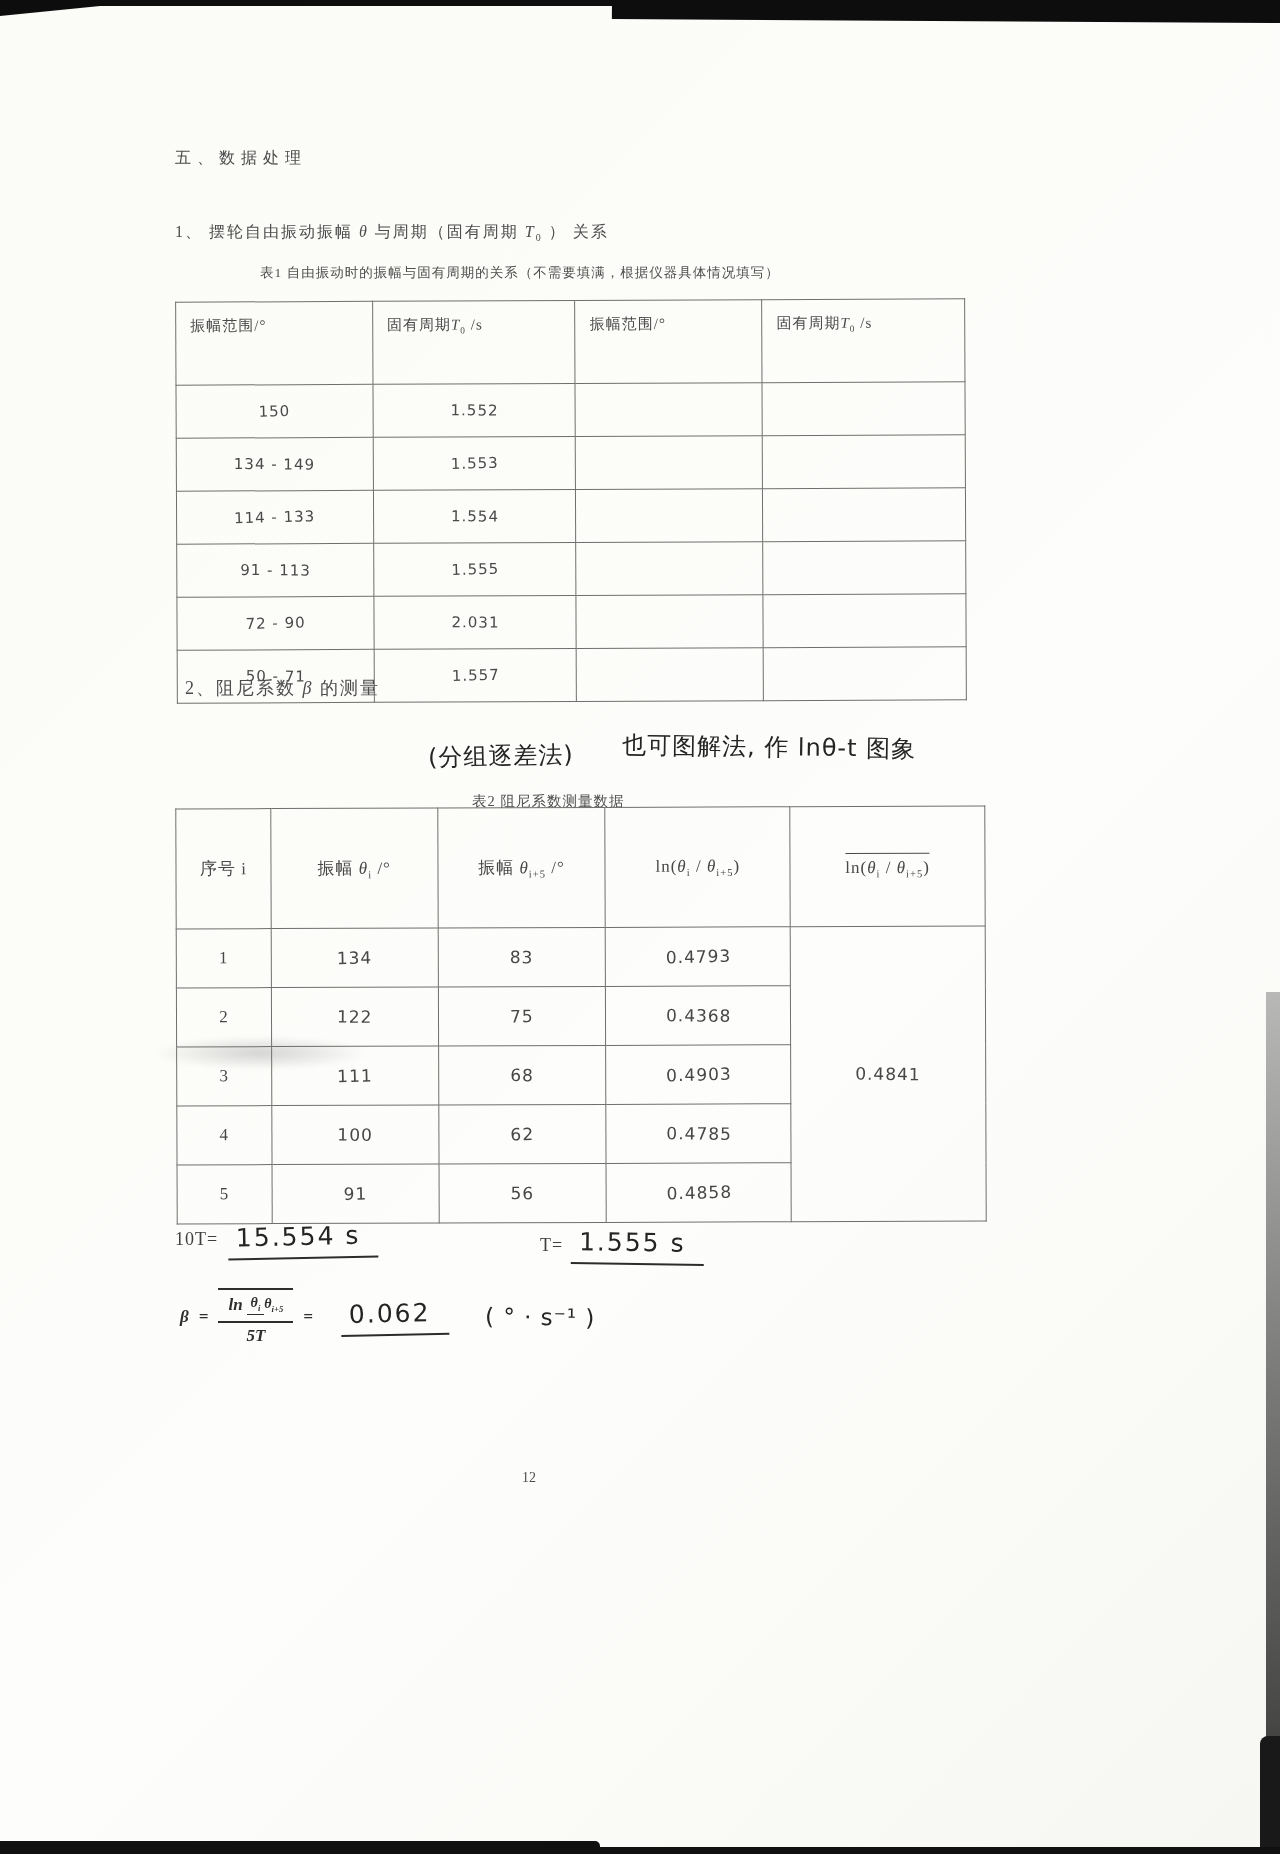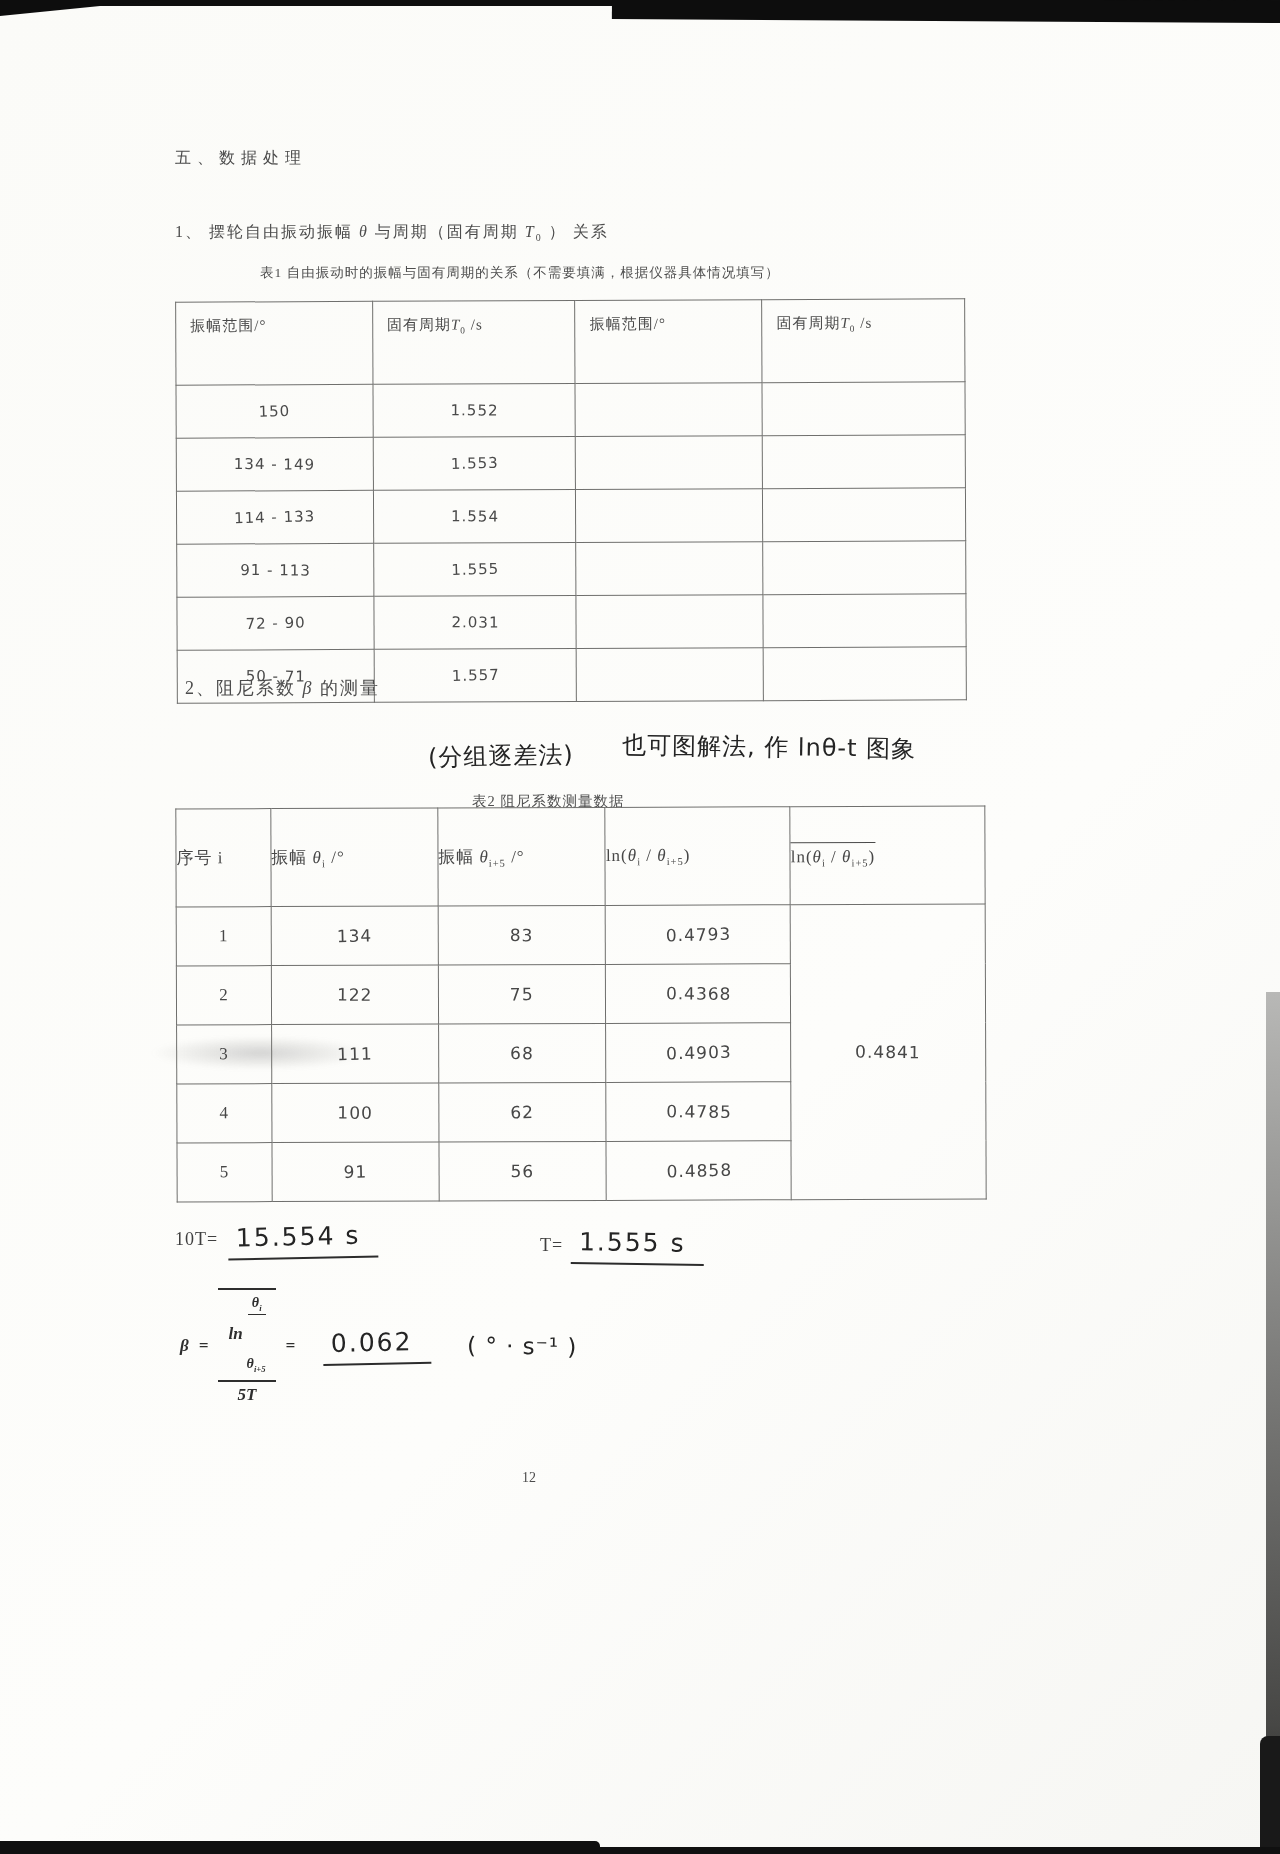--- a/index.html
+++ b/index.html
@@ -32,37 +32,37 @@
   
   table { border-collapse:collapse; position:absolute; background:transparent; }
   td { border:1px solid #6f6f6d; }
   .t1 { left:176px; top:300px; width:790px; transform:rotate(-.25deg); }
   .t1 td { font-size:15px; letter-spacing:1px; color:#4a4a4a; }
   .t1 .hdr td { height:83px; vertical-align:top; padding:14px 0 0 14px;border-radius:16px; }
   .t1 .dr td { height:53px; text-align:center; }
   .t1 col.c1{width:197px}.t1 col.c2{width:203px}.t1 col.c3{width:187px}.t1 col.c4{width:203px}
   .t2 { left:176px; top:807px; width:810px; transform:rotate(-.2deg); }
   .t2 td { font-size:17px; letter-spacing:1px; color:#474747; }
-  .t2 .hdr td { height:98px; text-align:left; vertical-align:middle; }
+  .t2 .hdr td { height:120px; text-align:center; vertical-align:middle; }
   .t2 .dr td { height:59px; text-align:center; }
   .t2 col.c1{width:95px}.t2 col.c2{width:167px}.t2 col.c3{width:168px}.t2 col.c4{width:185px}.t2 col.c5{width:195px}
   .obar { display:inline-block; border-top:1.5px solid #4a4a4a; padding-top:4px; }
   
   .hw { font-family:"DejaVu Sans", sans-serif; color:#242424; font-size:25px; letter-spacing:2px; }
   .rotA { display:inline-block; transform:rotate(-1.2deg); }
   .rotB { display:inline-block; transform:rotate(.8deg); }
   .note { font-size:24px; letter-spacing:1px; }
   .uline { border-bottom:2px solid #2c2c2c; padding:0 18px 6px 8px; display:inline-block; }
   
   .res-label { font-size:18px; letter-spacing:1px; color:#3f3f3f; }
   .formula { display:flex; align-items:center; gap:10px; font-style:italic; font-weight:bold; color:#2e2e2e; font-size:17px; }
   .bigfrac { display:inline-flex; flex-direction:column; align-items:center; }
   .bf-num { border-top:2px solid #2e2e2e; border-bottom:2px solid #2e2e2e; padding:5px 10px 6px; display:inline-flex; align-items:center; gap:4px; }
   .bf-den { padding-top:3px; }
-  .ifrac { display:inline-flex; flex-direction:column; align-items:flex-end; font-size:14px;gap:40px; }
+  .ifrac { display:inline-flex; flex-direction:row; align-items:flex-start; font-size:14px; }
   .if-top { border-bottom:1.5px solid #2e2e2e; padding:0 4px 1px; }
   .if-bot { padding-top:1px; }
   .unit { font-size:23px; letter-spacing:1px; }
   .pagenum { font-size:14px; color:#4b4b4b; }
 </style>
 </head>
 <body>
 
 <div class="page">
 

